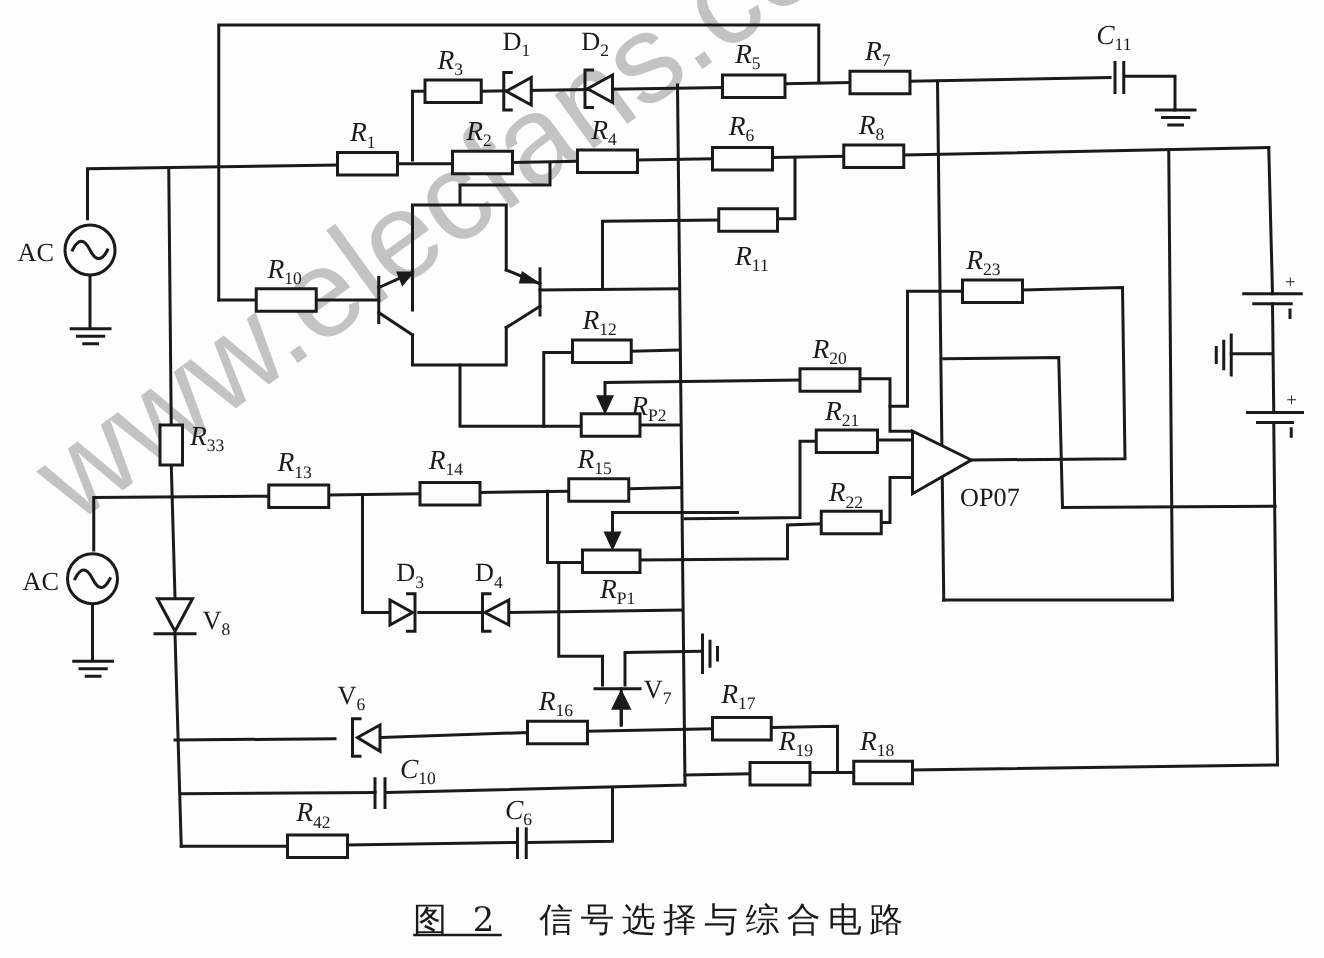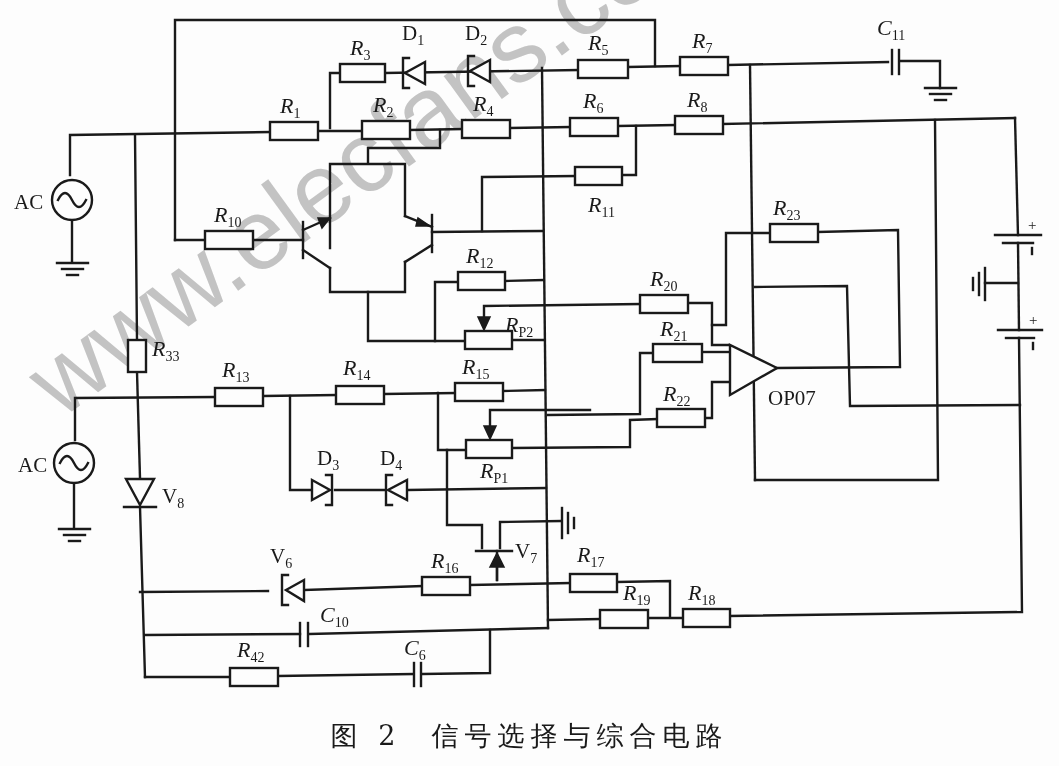--- a/index.html
+++ b/index.html
@@ -7,21 +7,21 @@
   #schem { position:absolute; left:0; top:0; width:1059px; height:766px; }
   .w { stroke:#1a1a1a; stroke-width:2.4; fill:none; stroke-linecap:square; }
   .r { stroke:#1a1a1a; stroke-width:2.4; fill:#fdfdfd; }
   .f { fill:#1a1a1a; stroke:#1a1a1a; stroke-width:1.5; }
   .lbl { font-family:"Liberation Serif", serif; font-style:italic; font-size:22px; fill:#1a1a1a; }
   .lbl-up { font-family:"Liberation Serif", serif; font-size:21px; fill:#1a1a1a; }
   .sub { font-size:14px; }
   .watermark { font-family:"Liberation Sans", sans-serif; font-size:100px; fill:#b8b8b8; fill-opacity:0.85; }
   #caption { position:absolute; left:0; top:718px; width:1059px; text-align:center;
              font-family:"DejaVu Serif", serif; font-size:27px; color:#1a1a1a; letter-spacing:6px; }
-  #caption .num { margin-right:30px; }
+  #caption .num { margin-right:30px;text-decoration:underline; }
 </style>
 </head>
 <body>
 
 <svg id="schem" viewBox="0 0 1059 766" xmlns="http://www.w3.org/2000/svg">
 
   <text class="watermark" transform="translate(60,420) rotate(-36)">www.elecfans.com</text>
 
   <g>
 

